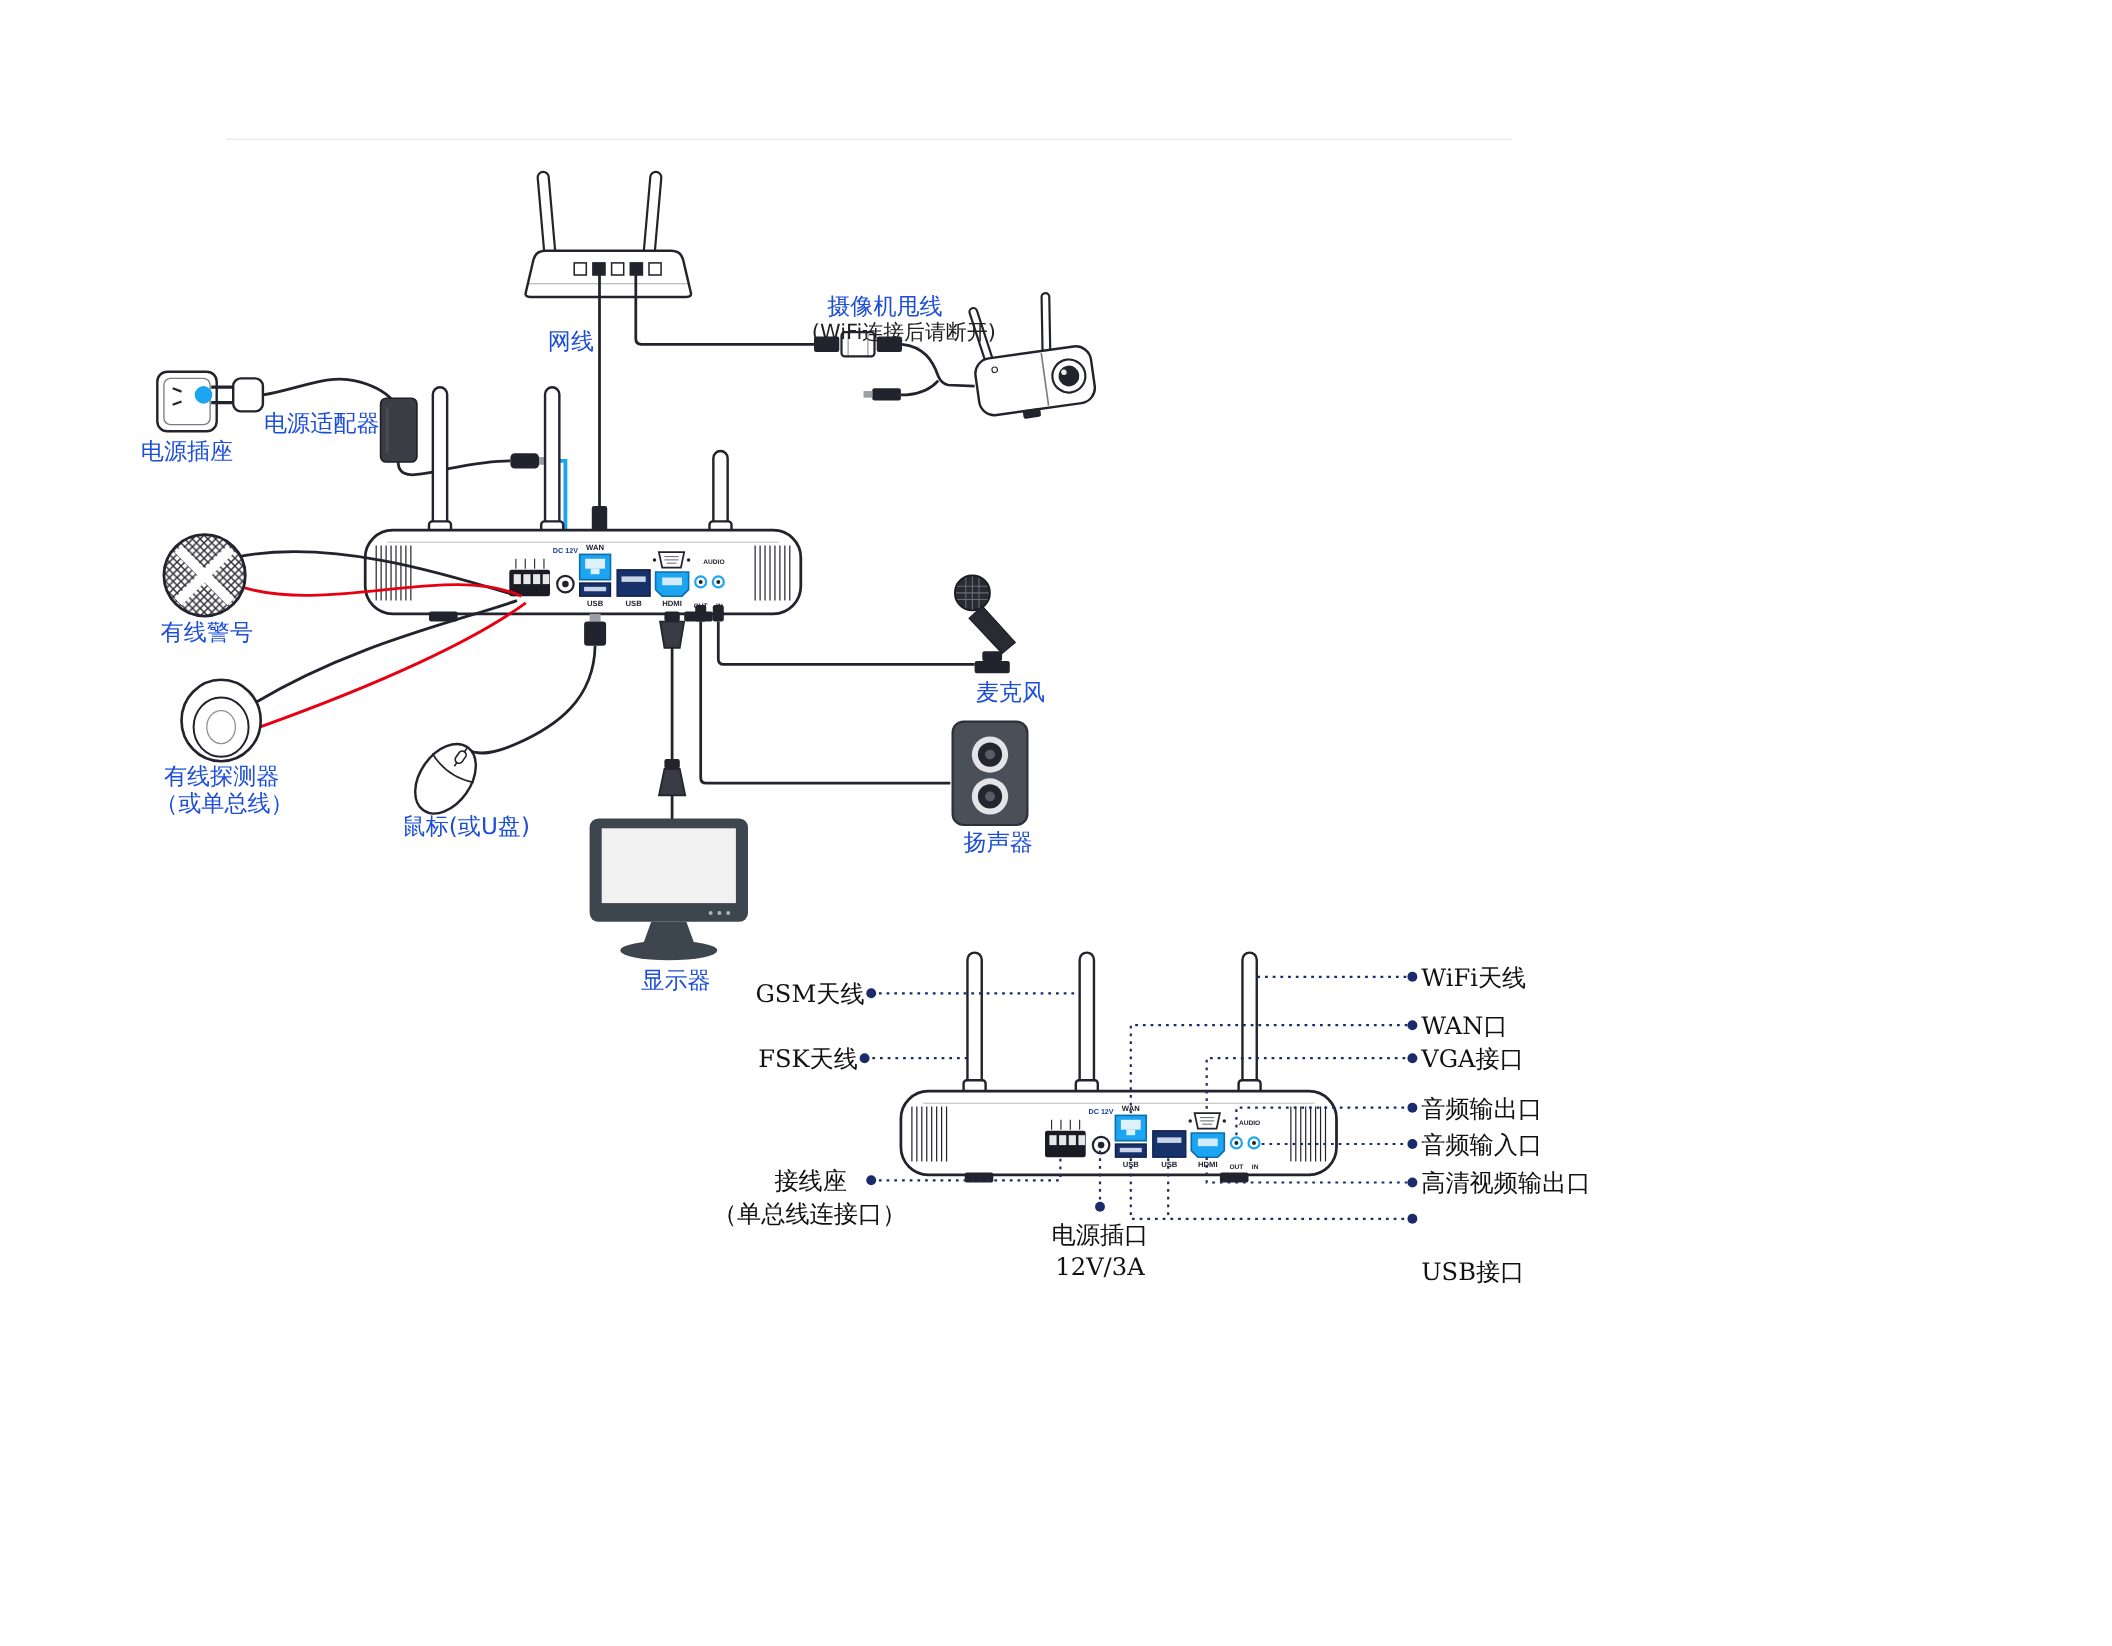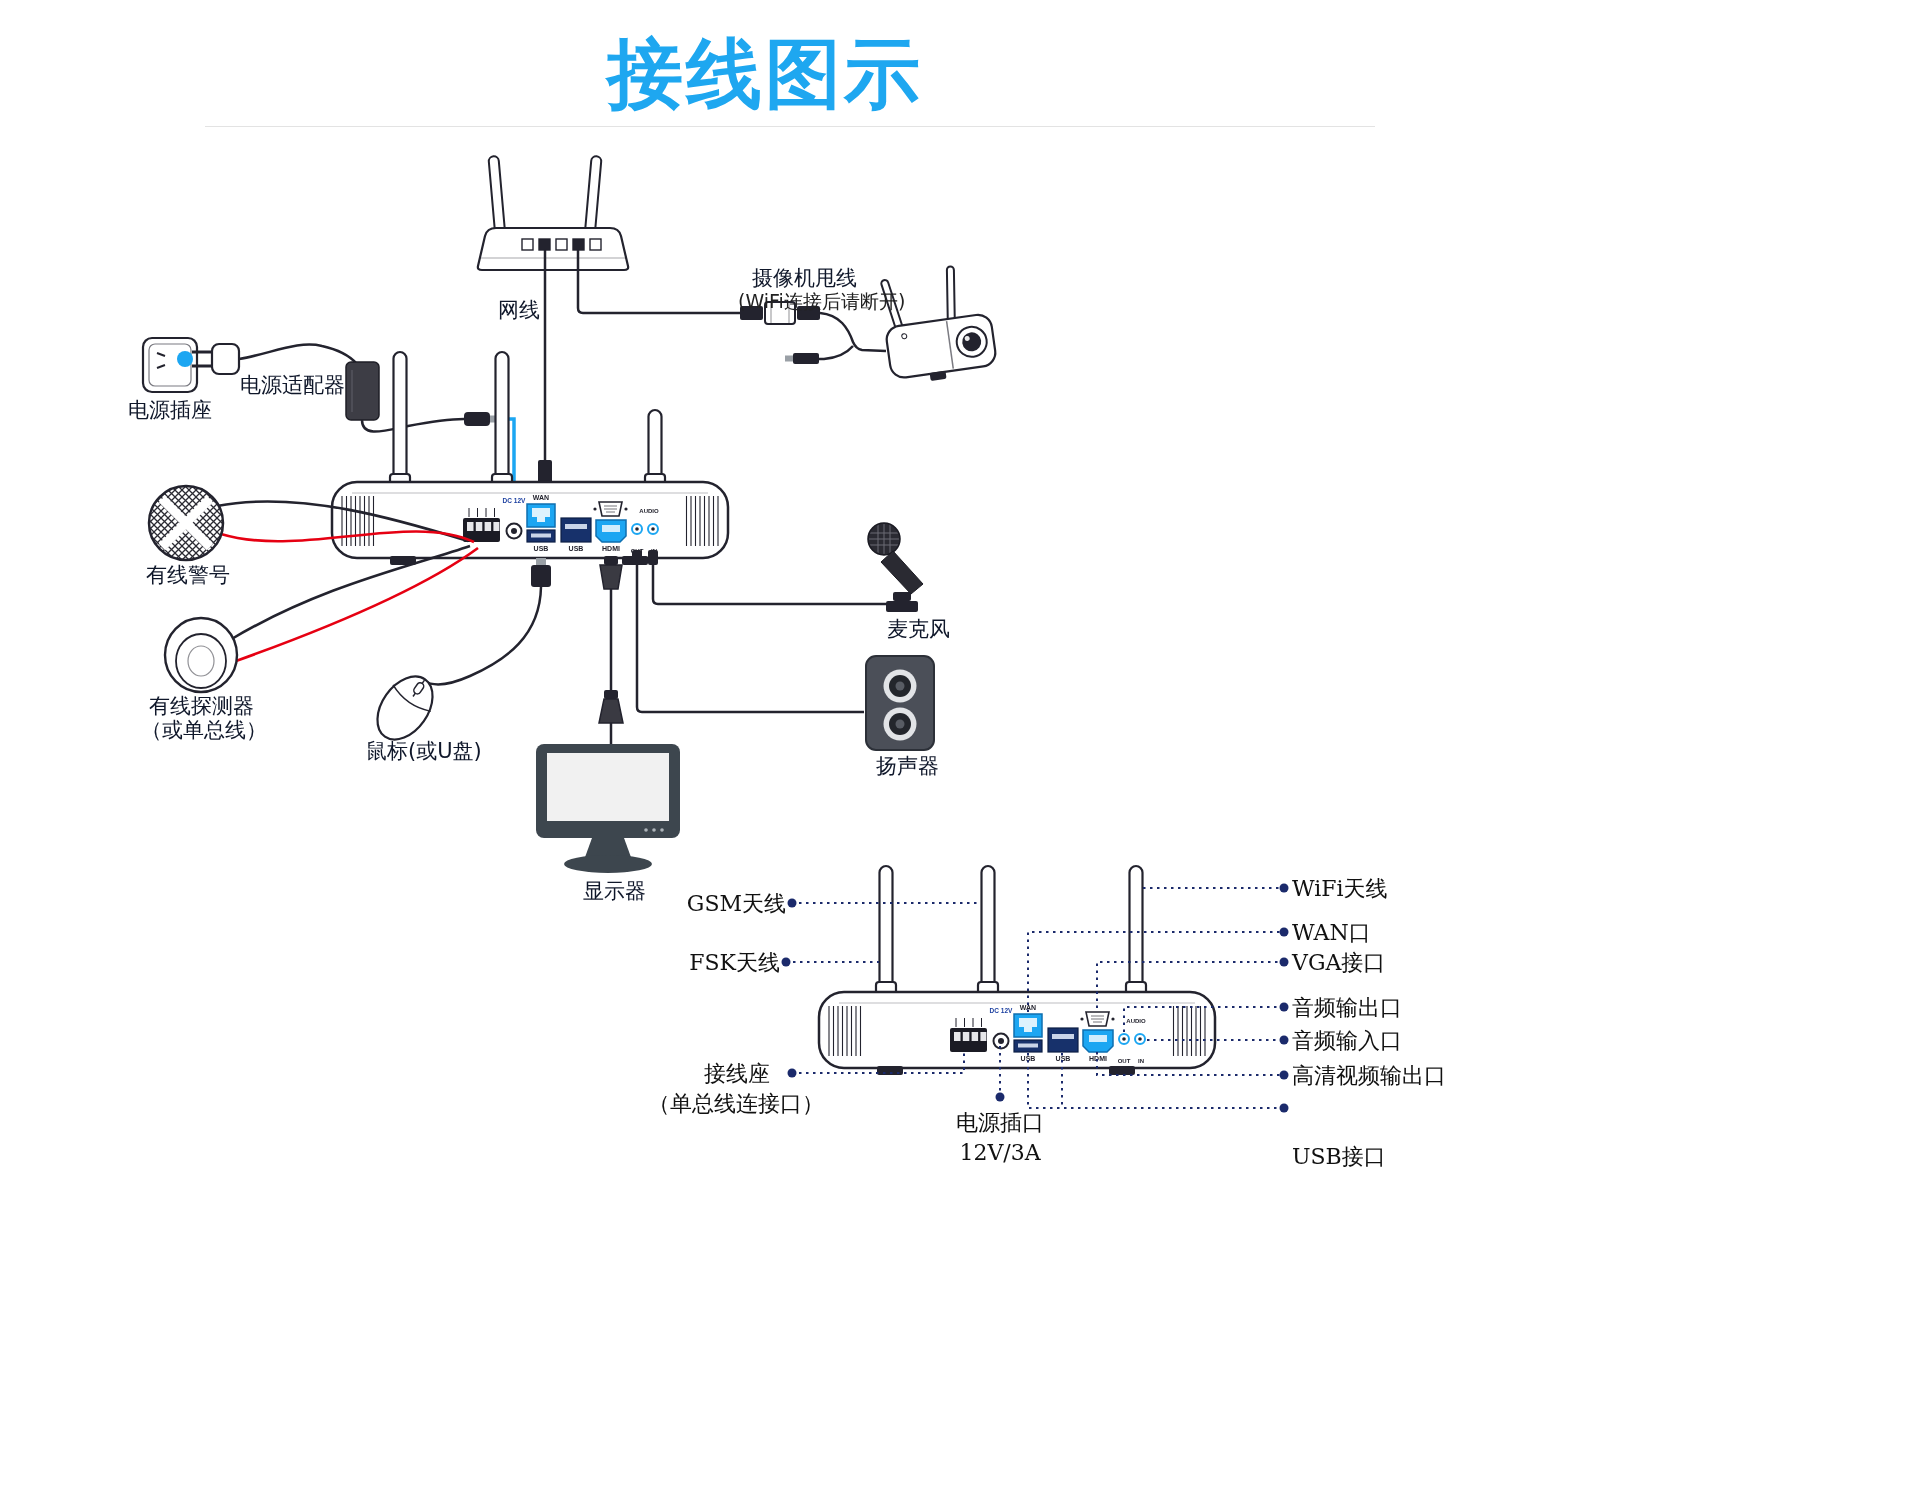--- a/index.html
+++ b/index.html
@@ -3,21 +3,21 @@
 <meta charset="utf-8">
 <style>
   html,body{margin:0;padding:0;background:#fff;}
   #stage{position:relative;width:1920px;height:1496px;background:#fff;overflow:hidden;
          font-family:"DejaVu Sans","Liberation Sans",sans-serif;}
   #diagram-svg{position:absolute;left:0;top:0;}
   .layer{position:absolute;left:0;top:0;width:1920px;height:1496px;pointer-events:none;}
   .title{position:absolute;left:0;top:24px;width:1530px;text-align:center;
          font-size:76px;font-weight:800;color:#1ea7f0;letter-spacing:3px;}
   .divider{position:absolute;left:205px;top:126px;width:1170px;height:1px;background:#e3e3e3;}
-  .lbl{position:absolute;font-size:21px;color:#0f172a;white-space:nowrap;}
+  .lbl{position:absolute;font-size:21px;color:#1d4ed8;white-space:nowrap;}
   .lbl-s{position:absolute;font-size:19px;color:#222;white-space:nowrap;}
   .ser{position:absolute;font-family:"DejaVu Serif","Liberation Serif",serif;
        font-size:22px;color:#111;white-space:nowrap;}
   .r{text-align:right;}
   .c{text-align:center;}
   
   .pl{font-family:"Liberation Sans","DejaVu Sans",sans-serif;font-size:7px;font-weight:bold;
       fill:#23232e;text-anchor:middle;}
   .pl-dc{font-size:6.5px;fill:#1b3fa0;}
   .pl-sm{font-size:6px;}
@@ -285,21 +285,20 @@
       <circle cx="1284" cy="932" r="4.5"></circle>
       <circle cx="1284" cy="962" r="4.5"></circle>
       <circle cx="1284" cy="1007" r="4.5"></circle>
       <circle cx="1284" cy="1040" r="4.5"></circle>
       <circle cx="1284" cy="1075" r="4.5"></circle>
       <circle cx="1284" cy="1108" r="4.5"></circle>
     </g>
   </svg>
 
   <div class="layer">
-    <div class="title">接线图示</div>
     <div class="divider"></div>
 
     <div class="lbl" style="left:498px;top:296px;">网线</div>
     <div class="lbl" style="left:752px;top:264px;">摄像机甩线</div>
     <div class="lbl-s" style="left:738px;top:289px;">(WiFi连接后请断开)</div>
     <div class="lbl" style="left:128px;top:396px;">电源插座</div>
     <div class="lbl" style="left:240px;top:371px;">电源适配器</div>
     <div class="lbl" style="left:146px;top:561px;">有线警号</div>
     <div class="lbl" style="left:149px;top:692px;">有线探测器</div>
     <div class="lbl" style="left:141px;top:716px;">（或单总线）</div>

